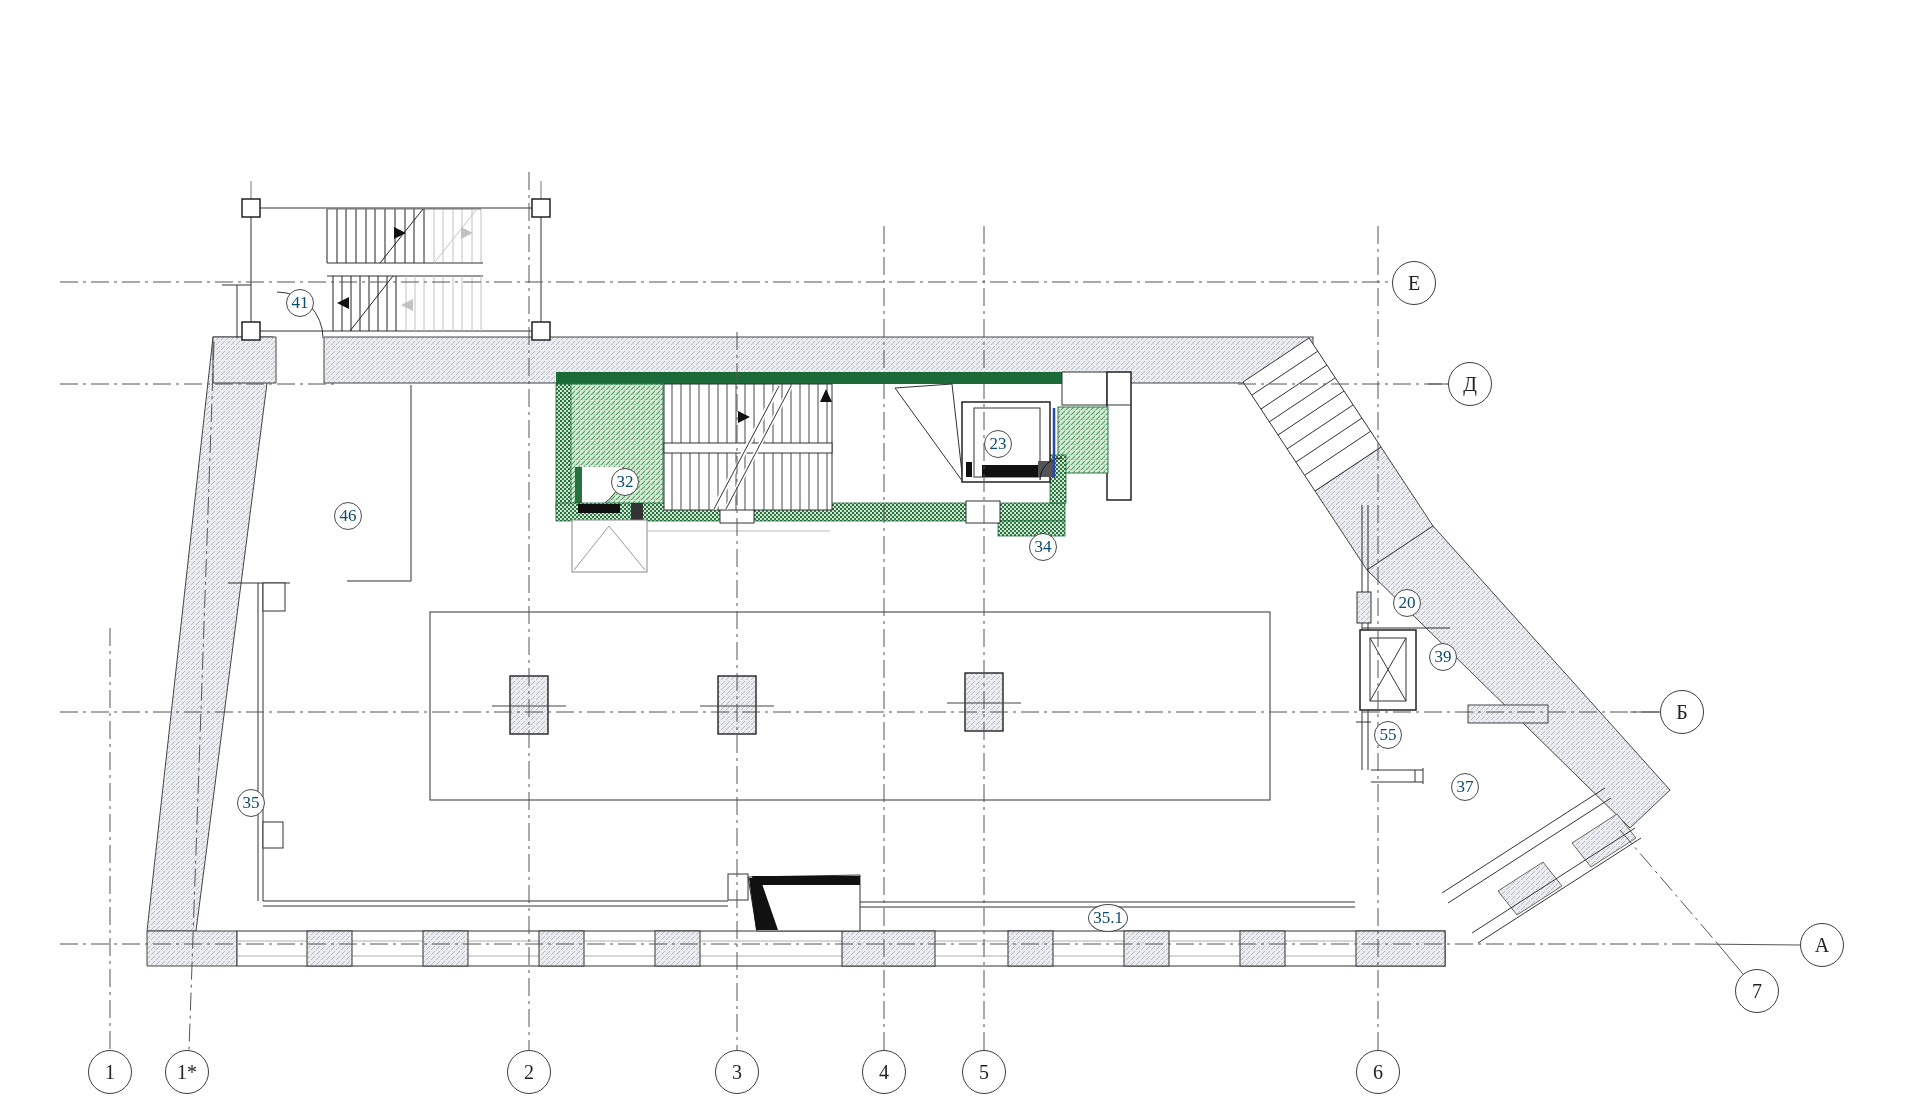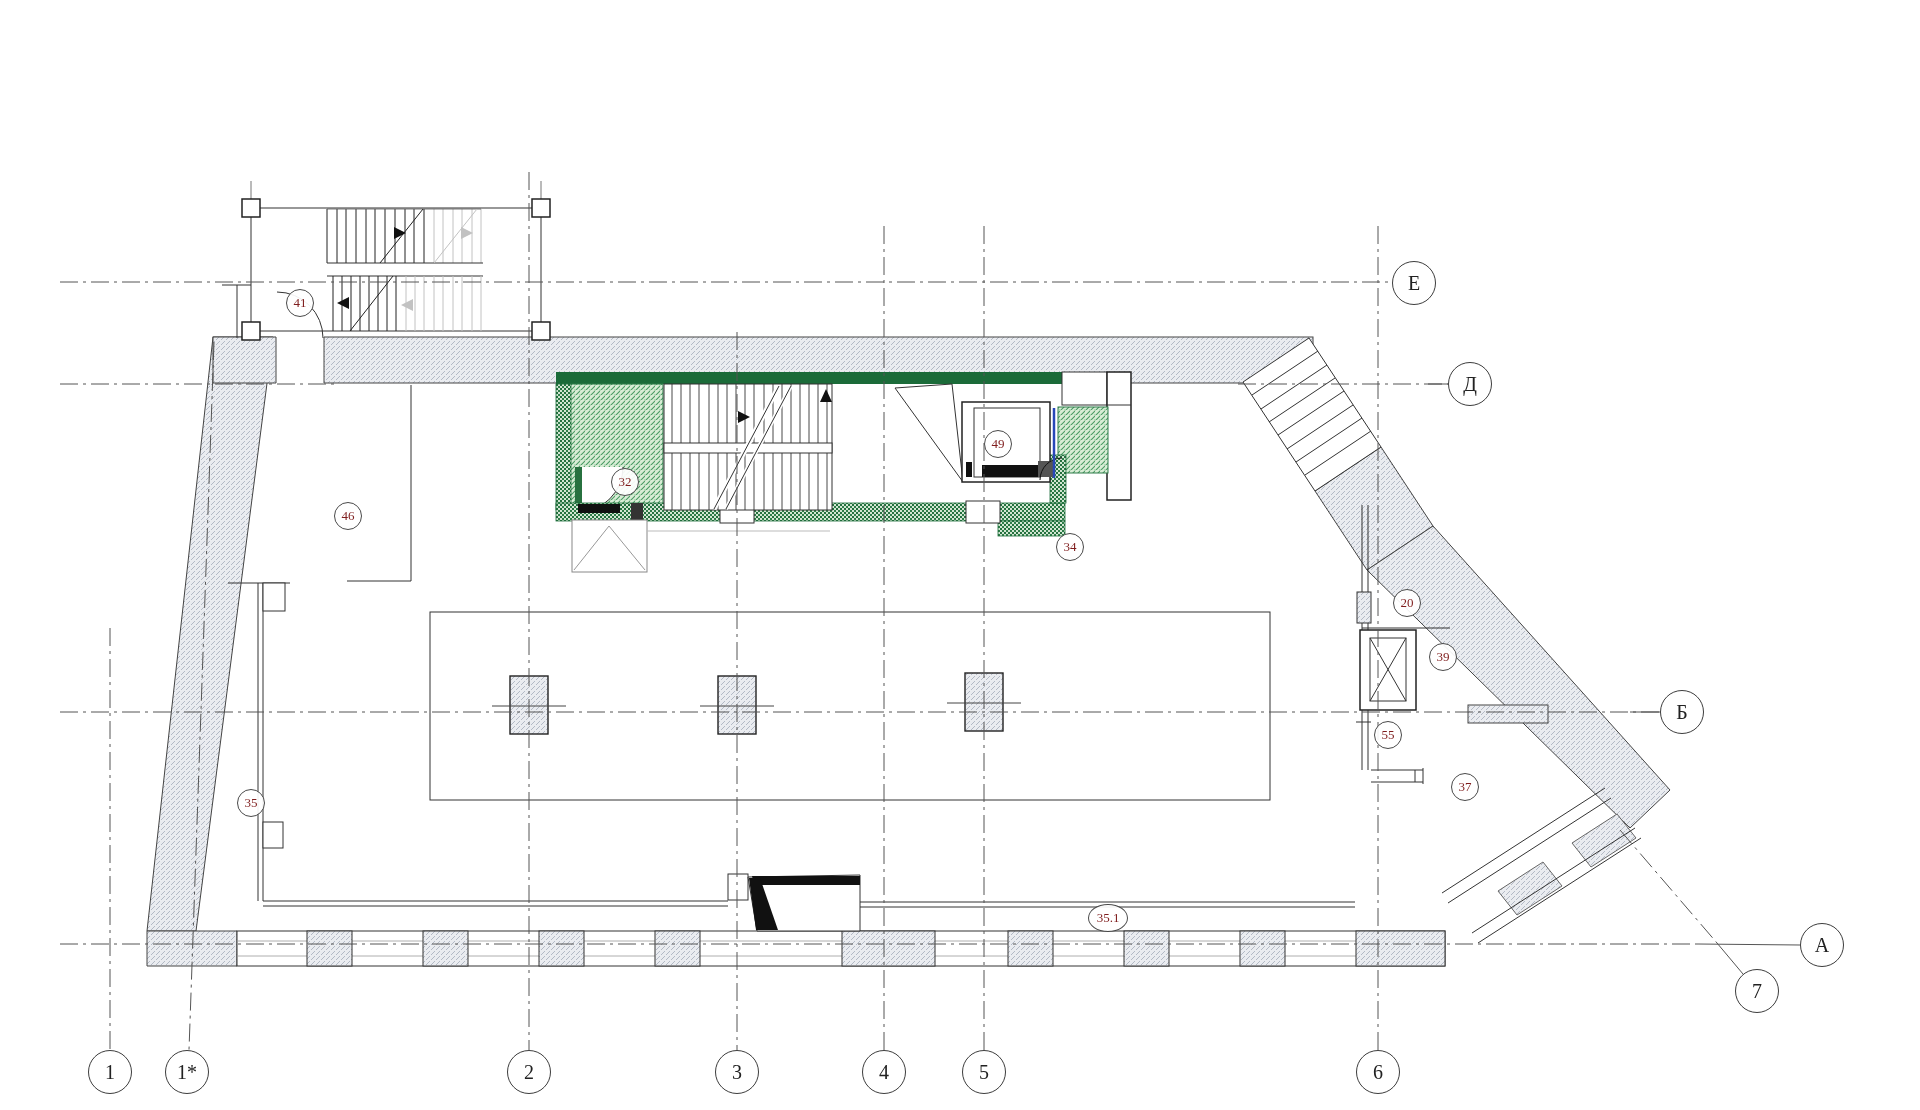--- a/index.html
+++ b/index.html
@@ -4,21 +4,21 @@
 <style>
   html,body{margin:0;padding:0;background:#ffffff;}
   #canvas{position:relative;width:1920px;height:1110px;background:#fff;overflow:hidden;
           font-family:"Liberation Serif", serif;}
   #linework{position:absolute;left:0;top:0;}
   .axis-circle{position:absolute;width:42px;height:42px;border:1.6px solid #3d3d3d;border-radius:50%;
      background:#fff;display:flex;align-items:center;justify-content:center;
      font-size:20px;color:#222;transform:translate(-50%,-50%);z-index:5;}
   .room-circle{position:absolute;width:26px;height:26px;border:1.2px solid #4a4a4a;border-radius:50%;
      background:rgba(255,255,255,.92);display:flex;align-items:center;justify-content:center;
-     font-size:13px;color:#7f1d1d;transform:translate(-50%,-50%);z-index:5;}
+     font-size:17px;color:#0c4a6e;transform:translate(-50%,-50%);z-index:5;}
   .room-ellipse{width:38px;height:26px;border-radius:50%;font-family:Liberation Serif, serif;}
 </style>
 </head>
 <body>
 
 <div id="canvas">
 
 <svg id="linework" width="1920" height="1110" viewBox="0 0 1920 1110" xmlns="http://www.w3.org/2000/svg">
   <defs>
     <pattern id="hg" width="5" height="5" patternUnits="userSpaceOnUse">
@@ -256,22 +256,22 @@
 <div class="axis-circle" style="left:884px;top:1072px">4</div>
 <div class="axis-circle" style="left:984px;top:1072px">5</div>
 <div class="axis-circle" style="left:1378px;top:1072px">6</div>
 <div class="axis-circle" style="left:1757px;top:991px">7</div>
 <div class="axis-circle" style="left:1414px;top:283px">Е</div>
 <div class="axis-circle" style="left:1470px;top:384px">Д</div>
 <div class="axis-circle" style="left:1682px;top:712px">Б</div>
 <div class="axis-circle" style="left:1822px;top:945px">А</div>
 
 <div class="room-circle" style="left:625px;top:482px">32</div>
-<div class="room-circle" style="left:998px;top:444px">49</div>
-<div class="room-circle" style="left:1070px;top:547px">34</div>
+<div class="room-circle" style="left:998px;top:444px">23</div>
+<div class="room-circle" style="left:1043px;top:547px">34</div>
 <div class="room-circle" style="left:251px;top:803px">35</div>
 <div class="room-circle room-ellipse" style="left:1108px;top:918px">35.1</div>
 <div class="room-circle" style="left:348px;top:516px">46</div>
 <div class="room-circle" style="left:1465px;top:787px">37</div>
 <div class="room-circle" style="left:1388px;top:735px">55</div>
 <div class="room-circle" style="left:1443px;top:657px">39</div>
 <div class="room-circle" style="left:1407px;top:603px">20</div>
 <div class="room-circle" style="left:300px;top:303px">41</div>
 
 </div>

